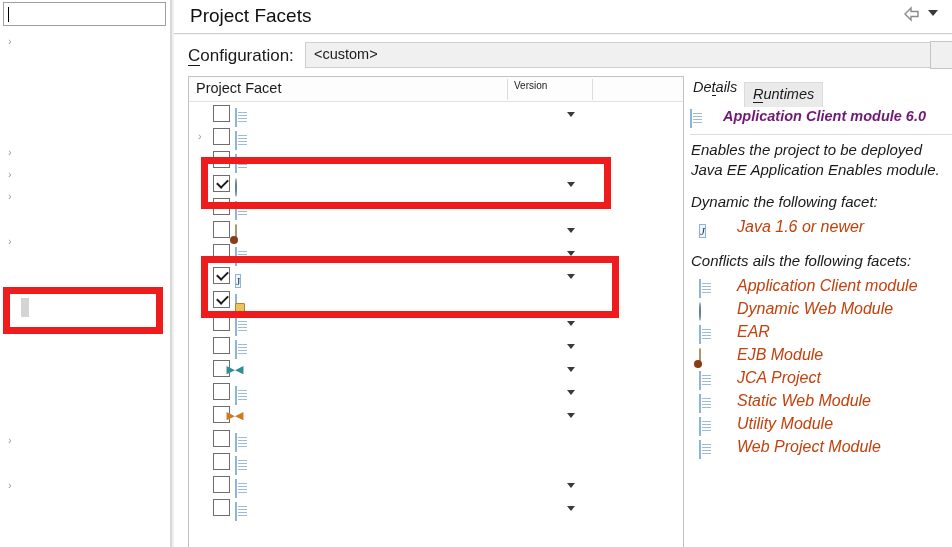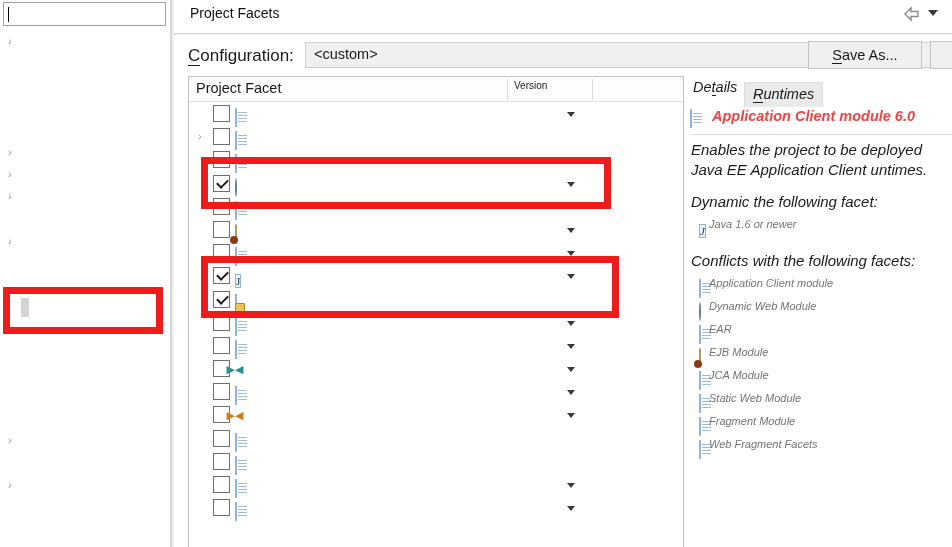--- a/index.html
+++ b/index.html
@@ -46,21 +46,21 @@
     background: #f0f0f0;
   }
 
   
   .main {
     position: absolute; left: 174px; top: 0; width: 778px; height: 547px;
     background: #ffffff;
   }
   .page-title {
     position: absolute; left: 16px; top: 5px;
-    font-size: 14px; color: #101010;
+    font-size: 19px; color: #101010;
   }
   .title-rule {
     position: absolute; left: 0; top: 33px; width: 778px; height: 1px;
     background: #d0d0d0;
   }
   .title-rule2 {
     position: absolute; left: 0; top: 34px; width: 778px; height: 1px;
     background: #f4f4f4;
   }
   .nav-back {
@@ -173,31 +173,31 @@
   .tab {
     position: absolute; top: 0; height: 25px; line-height: 23px;
     font-size: 14.5px; color: #1a1a1a; padding: 0 8px;
   }
   .tab u { text-decoration: none; border-bottom: 1px solid #1a1a1a; }
   .tab.active { left: 0; background: #ffffff; }
   .tab.inactive { left: 59px; background: #eaeaea; border: 1px solid #dcdcdc; border-bottom:none;margin-top:6px;}
   .det-title-row { position: absolute; left: 0; top: 32px; height: 22px; }
   .det-title-icon { position: absolute; left: 5px; top: 2px; }
   .det-title {
-    position: absolute; left: 27px; top: 0; font-size: 14.5px; font-weight: bold; color: #ef4444;
+    position: absolute; left: 38px; top: 0; font-size: 14.5px; font-weight: bold; color: #701a75;
     white-space: nowrap;
   }
   .det-rule { position: absolute; left: 5px; top: 58px; width: 262px; height: 1px; background: #dcdcdc; }
   .det-para {
     position: absolute; left: 6px; font-size: 15px; color: #1a1a1a;
     line-height: 20px; white-space: nowrap;
   }
   .det-listitem { position: absolute; left: 6px; height: 22px; }
   .det-listitem .li-ico { position: absolute; left: 8px; top: 3px; }
-  .det-listitem .li-txt { position: absolute; left: 18px; top: 0; font-size: 11px; color: #737373; white-space: nowrap;}
+  .det-listitem .li-txt { position: absolute; left: 46px; top: 0; font-size: 16px; color: #c2410c; white-space: nowrap;}
 
   
   .redbox {
     position: absolute; border: 7px solid #ee1c1c; pointer-events: none;
   }
 </style>
 </head>
 <body>
 
 <div id="root">
@@ -247,23 +247,20 @@
       </svg>
     </div>
     <div class="nav-back-caret"></div>
 
     <div class="cfg-label">
       <span id="cfg-label-text"><u>C</u>onfiguration:</span>
     </div>
     <div class="cfg-combo">
       <div class="cfg-combo-text">&lt;custom&gt;</div>
       <div class="cfg-combo-caret"></div>
-    </div>
-    <div class="btn" id="save-as-btn">
-      <span id="save-as-text"><u>S</u>ave As...</span>
     </div>
     <div class="btn" id="delete-btn">
       
     </div>
 
     <div class="facet-panel">
       <div class="fp-head">
         <div class="h1">Project Facet</div>
         <div class="sep1"></div>
         <div class="h2">Version</div>
@@ -399,58 +396,58 @@
 
       <div class="det-title-row">
         <span class="det-title-icon">
           <span class="ico-doc"></span>
         </span>
         <span class="det-title">Application Client module 6.0</span>
       </div>
       <div class="det-rule"></div>
       <div id="details-body">
           <div class="det-para" style="top: 64px;">Enables the project to be deployed</div>
-          <div class="det-para" style="top: 84px;">Java EE Application Client untimes.</div>
+          <div class="det-para" style="top: 84px;">Java EE Application Enables module.</div>
           <div class="det-para" style="top: 116px;">Dynamic the following facet:</div>
           <div class="det-listitem" style="top: 142px;">
             <span class="li-ico"><span class="ico-java">J</span></span>
             <span class="li-txt">Java 1.6 or newer</span>
           </div>
-          <div class="det-para" style="top: 175px;">Conflicts with the following facets:</div>
+          <div class="det-para" style="top: 175px;">Conflicts ails the following facets:</div>
           <div class="det-listitem" style="top: 201px;">
             <span class="li-ico"><span class="ico-doc"></span></span>
             <span class="li-txt">Application Client module</span>
           </div>
           <div class="det-listitem" style="top: 224px;">
             <span class="li-ico"><span class="ico-globe"></span></span>
             <span class="li-txt">Dynamic Web Module</span>
           </div>
           <div class="det-listitem" style="top: 247px;">
             <span class="li-ico"><span class="ico-doc"></span></span>
             <span class="li-txt">EAR</span>
           </div>
           <div class="det-listitem" style="top: 270px;">
             <span class="li-ico"><span class="ico-ejb"></span></span>
             <span class="li-txt">EJB Module</span>
           </div>
           <div class="det-listitem" style="top: 293px;">
             <span class="li-ico"><span class="ico-doc"></span></span>
-            <span class="li-txt">JCA Module</span>
+            <span class="li-txt">JCA Project</span>
           </div>
           <div class="det-listitem" style="top: 316px;">
             <span class="li-ico"><span class="ico-doc"></span></span>
             <span class="li-txt">Static Web Module</span>
           </div>
           <div class="det-listitem" style="top: 339px;">
             <span class="li-ico"><span class="ico-doc"></span></span>
-            <span class="li-txt">Fragment Module</span>
+            <span class="li-txt">Utility Module</span>
           </div>
           <div class="det-listitem" style="top: 362px;">
             <span class="li-ico"><span class="ico-doc"></span></span>
-            <span class="li-txt">Web Fragment Facets</span>
+            <span class="li-txt">Web Project Module</span>
           </div>
         </div>
     </div>
 
   </div>
 
   <div id="annotation-layer">
       <div class="redbox" style="left: 3px; top: 287px; width: 160px; height: 47px; border-color: rgb(238, 28, 28);"></div>
       <div class="redbox" style="left: 201px; top: 157px; width: 410px; height: 52px; border-color: rgb(238, 28, 28);"></div>
       <div class="redbox" style="left: 201px; top: 256px; width: 418px; height: 62px; border-color: rgb(238, 28, 28);"></div>

